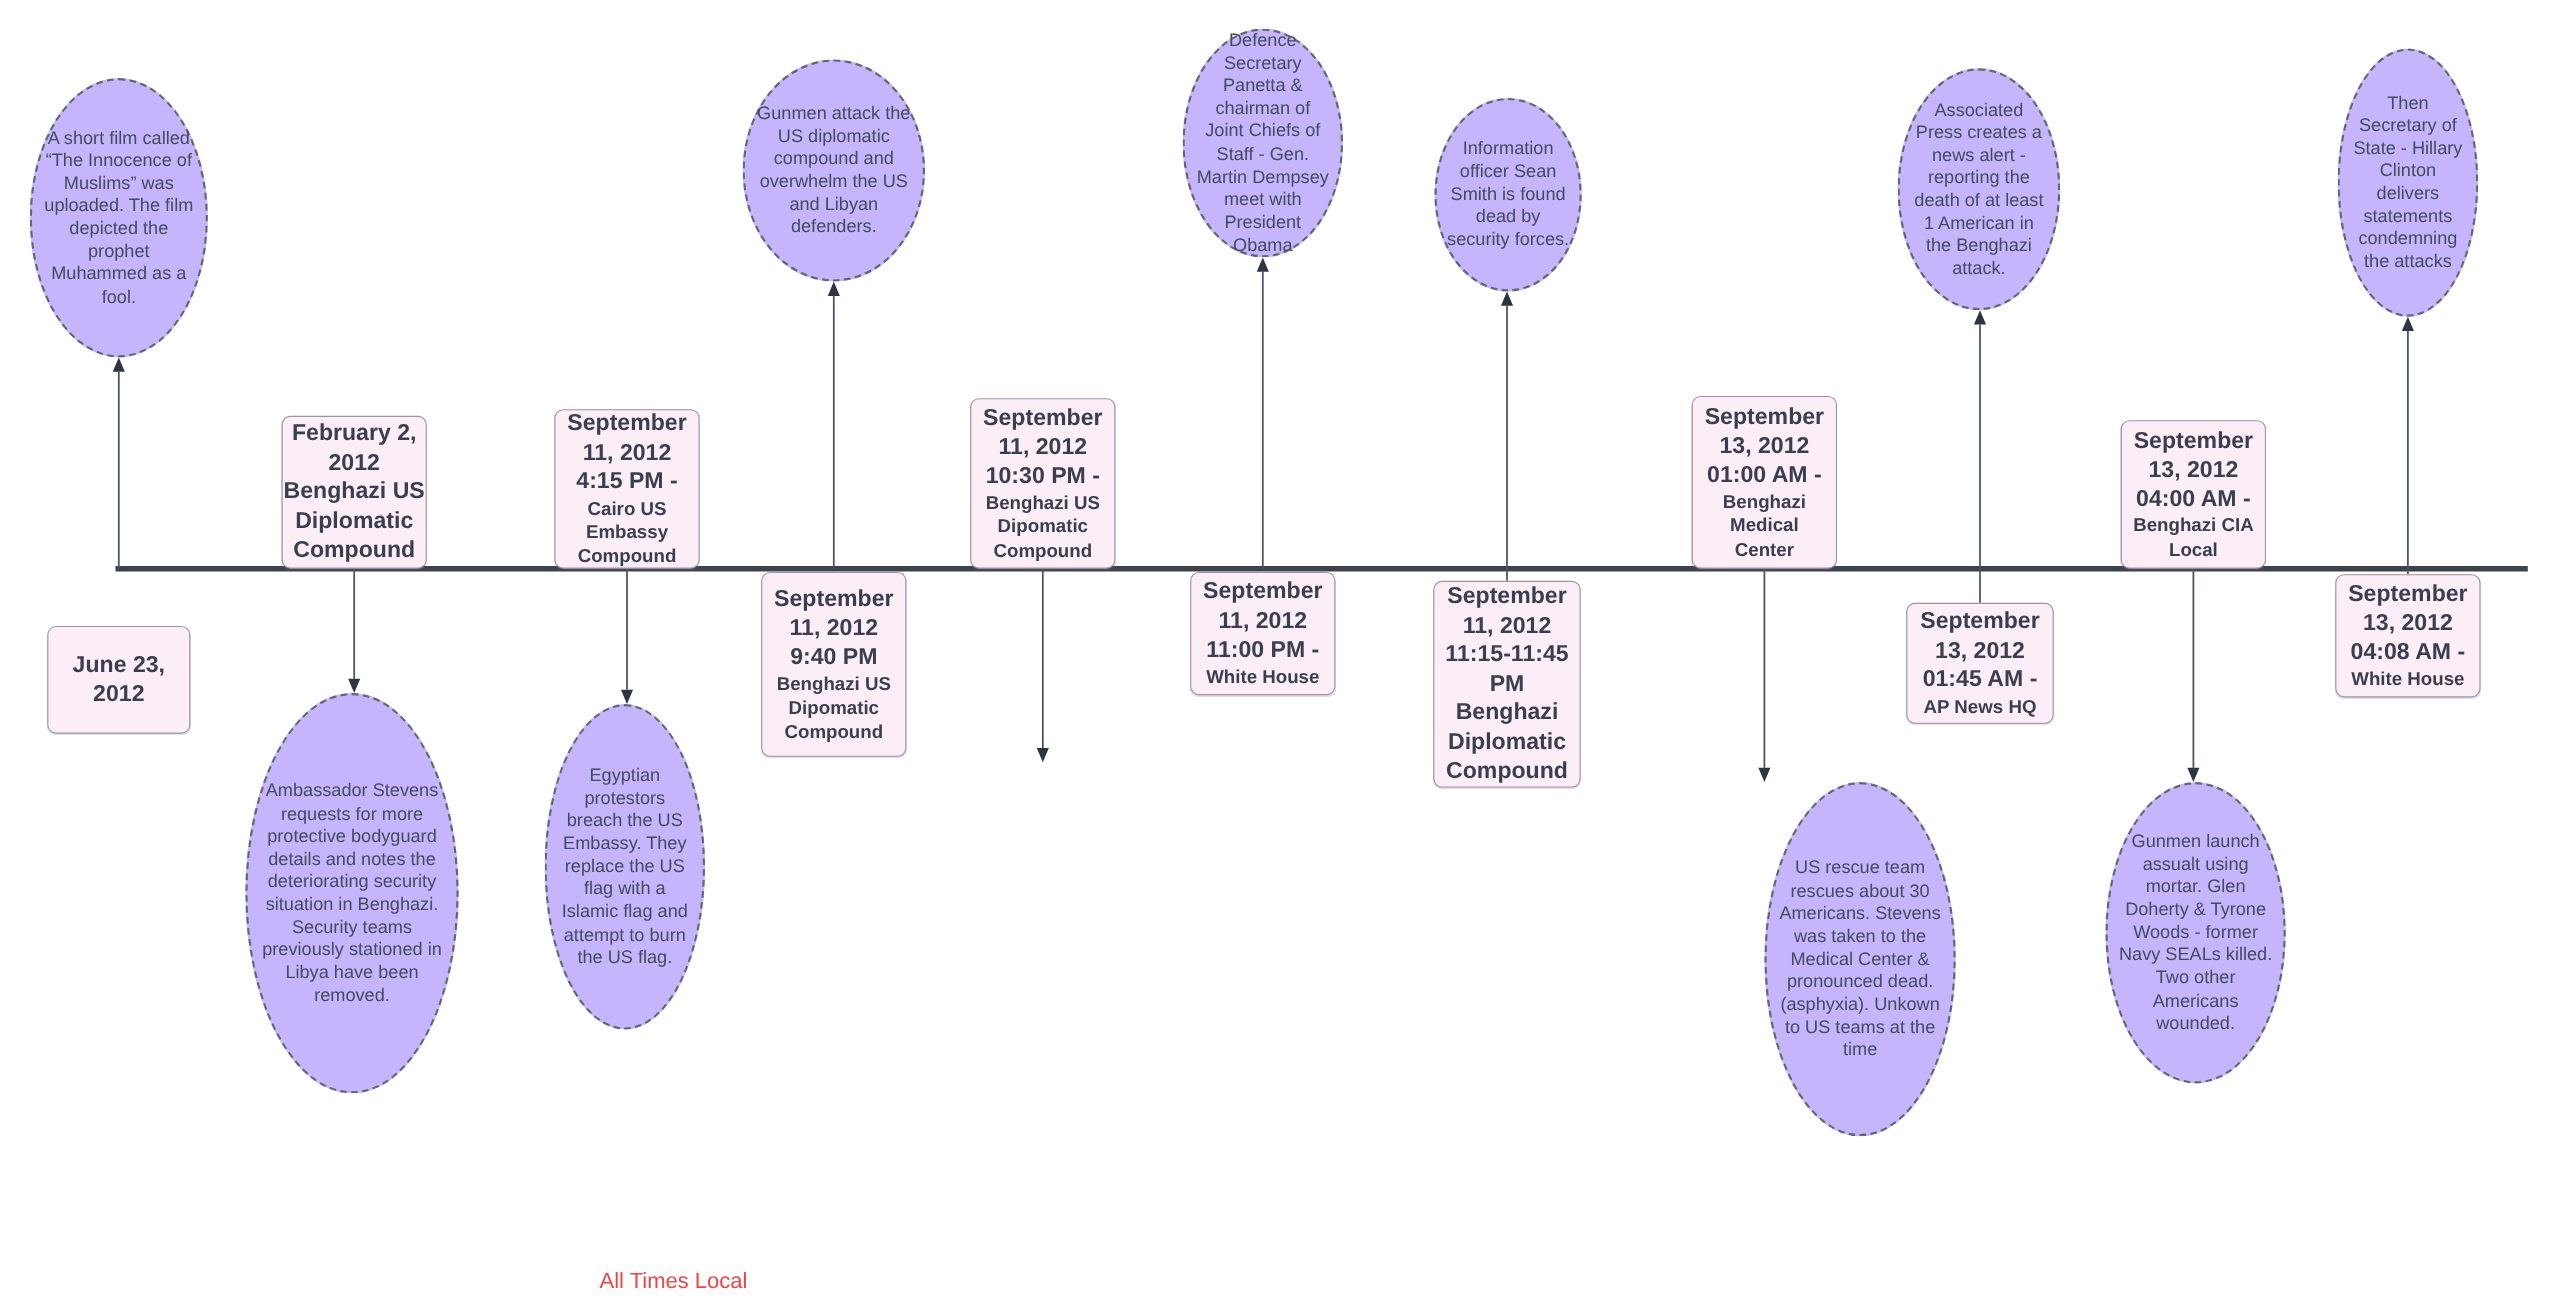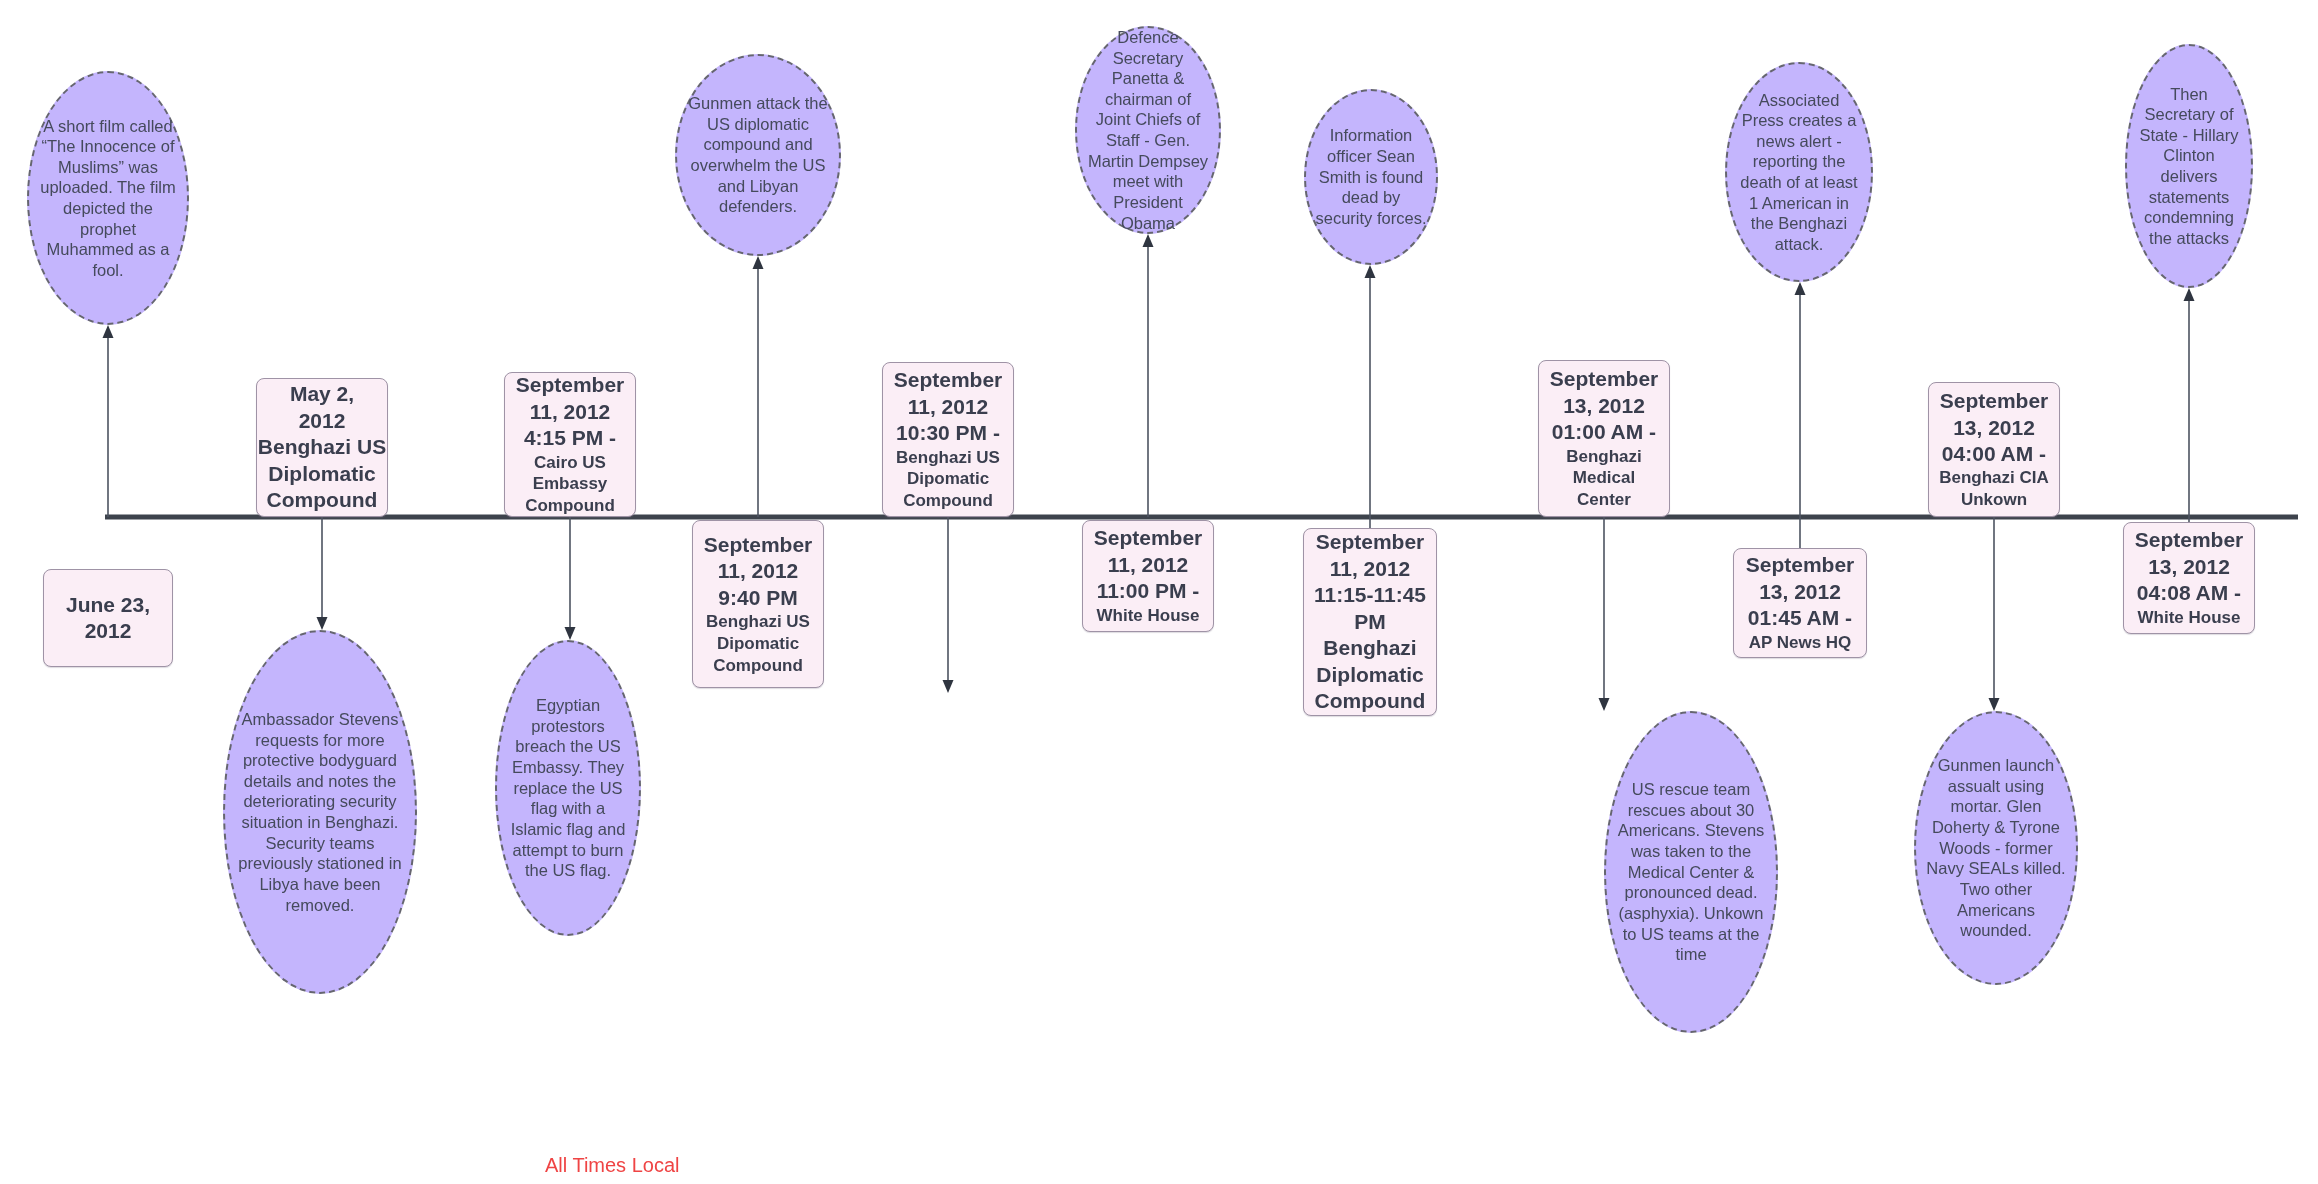--- a/index.html
+++ b/index.html
@@ -59,21 +59,21 @@
     </svg>
   <div id="footnote">All Times Local</div>
 <div class="date-box" style="left: 43px; top: 544px; width: 130px; height: 98px; margin-top: 25px;">
       <div class="bt">June 23,</div>
       <div class="bt">2012</div>
     </div>
     <div class="event-ellipse" style="left: 27px; top: 71px; width: 162px; height: 254px;">
       <div class="et">A short film called “The Innocence of Muslims” was uploaded. The film depicted the prophet Muhammed as a fool.</div>
     </div>
     <div class="date-box" style="left: 256px; top: 378px; width: 132px; height: 139px;">
-      <div class="bt">May 2,</div>
+      <div class="bt">February 2,</div>
       <div class="bt">2012</div>
       <div class="bt">Benghazi US</div>
       <div class="bt">Diplomatic</div>
       <div class="bt">Compound</div>
     </div>
     <div class="event-ellipse" style="left: 223px; top: 630px; width: 194px; height: 364px;">
       <div class="et">Ambassador Stevens requests for more protective bodyguard details and notes the deteriorating security situation in Benghazi. Security teams previously stationed in Libya have been removed.</div>
     </div>
     <div class="date-box" style="left: 504px; top: 372px; width: 132px; height: 145px;">
       <div class="bt">September</div>
@@ -144,21 +144,21 @@
       <div class="bs">AP News HQ</div>
     </div>
     <div class="event-ellipse" style="left: 1725px; top: 62px; width: 148px; height: 220px;">
       <div class="et">Associated Press creates a news alert - reporting the death of at least 1 American in the Benghazi attack.</div>
     </div>
     <div class="date-box" style="left: 1928px; top: 382px; width: 132px; height: 135px;">
       <div class="bt">September</div>
       <div class="bt">13, 2012</div>
       <div class="bt">04:00 AM -</div>
       <div class="bs">Benghazi CIA</div>
-      <div class="bs">Unkown</div>
+      <div class="bs">Local</div>
     </div>
     <div class="event-ellipse" style="left: 1914px; top: 711px; width: 164px; height: 274px;">
       <div class="et">Gunmen launch assualt using mortar. Glen Doherty &amp; Tyrone Woods - former Navy SEALs killed. Two other Americans wounded.</div>
     </div>
     <div class="date-box" style="left: 2123px; top: 522px; width: 132px; height: 112px;">
       <div class="bt">September</div>
       <div class="bt">13, 2012</div>
       <div class="bt">04:08 AM -</div>
       <div class="bs">White House</div>
     </div>

